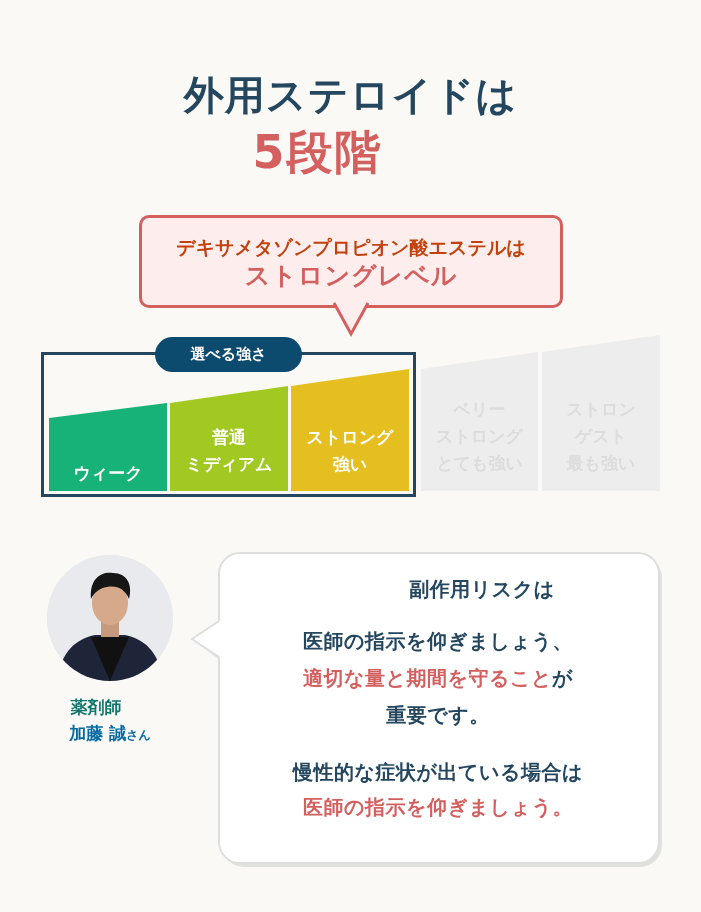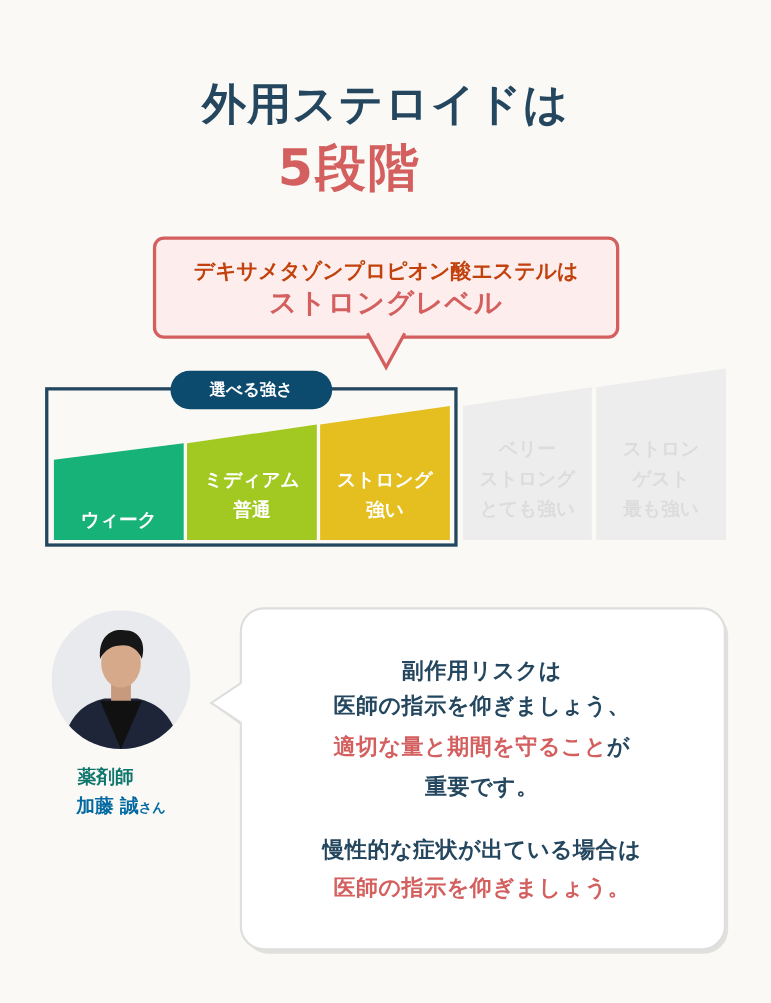--- a/index.html
+++ b/index.html
@@ -87,22 +87,22 @@
   <polygon points="170,403 288,386 288,491 170,491" fill="#a1c922"></polygon>
   <polygon points="291,386 409,369 409,491 291,491" fill="#e5bf1f"></polygon>
   <polygon points="421,369 538,352 538,491 421,491" fill="#ededed"></polygon>
   <polygon points="542,352 660,335 660,491 542,491" fill="#ededed"></polygon>
 </svg>
 
 <div class="abs bar" style="left:49px;top:424px;width:118px;height:60px;margin-top:36px;">
   <div>ウィーク</div>
 </div>
 <div class="abs bar" style="left:170px;top:424px;width:118px;height:60px;">
+  <div>普通</div>
   <div>ミディアム</div>
-  <div>普通</div>
 </div>
 <div class="abs bar" style="left:291px;top:424px;width:118px;height:60px;">
   <div>ストロング</div>
   <div>強い</div>
 </div>
 <div class="abs bar gray" style="left:421px;top:396px;width:117px;height:90px;">
   <div>ベリー</div>
   <div>ストロング</div>
   <div>とても強い</div>
 </div>
@@ -128,20 +128,20 @@
 </div>
 
 <div class="abs bubble-shadow"></div>
 <div class="abs bubble"></div>
 <svg class="abs bubble-tail" width="34" height="42" viewBox="0 0 34 42">
   <polygon points="30,2 3,20 30,40" fill="#e0e0dc"></polygon>
   <polygon points="30,1 2,19 30,37" fill="#ffffff"></polygon>
   <polyline points="29,1 2,19 29,37" fill="none" stroke="#dedede" stroke-width="2"></polyline>
 </svg>
 
-<div class="abs bubble-text" style="top:592px;">副作用リスクは</div>
+<div class="abs bubble-text" style="top:572px;padding-left:44px;">副作用リスクは</div>
 <div class="abs bubble-text" style="top:624px;">医師の指示を仰ぎましょう、</div>
 <div class="abs bubble-text" style="top:661px;">
   <span class="red">適切な量と期間を守ること</span><span>が</span>
 </div>
 <div class="abs bubble-text" style="top:698px;">重要です。</div>
 <div class="abs bubble-text" style="top:755px;">慢性的な症状が出ている場合は</div>
 <div class="abs bubble-text red" style="top:790px;">医師の指示を仰ぎましょう。</div>
 
 </body></html>

